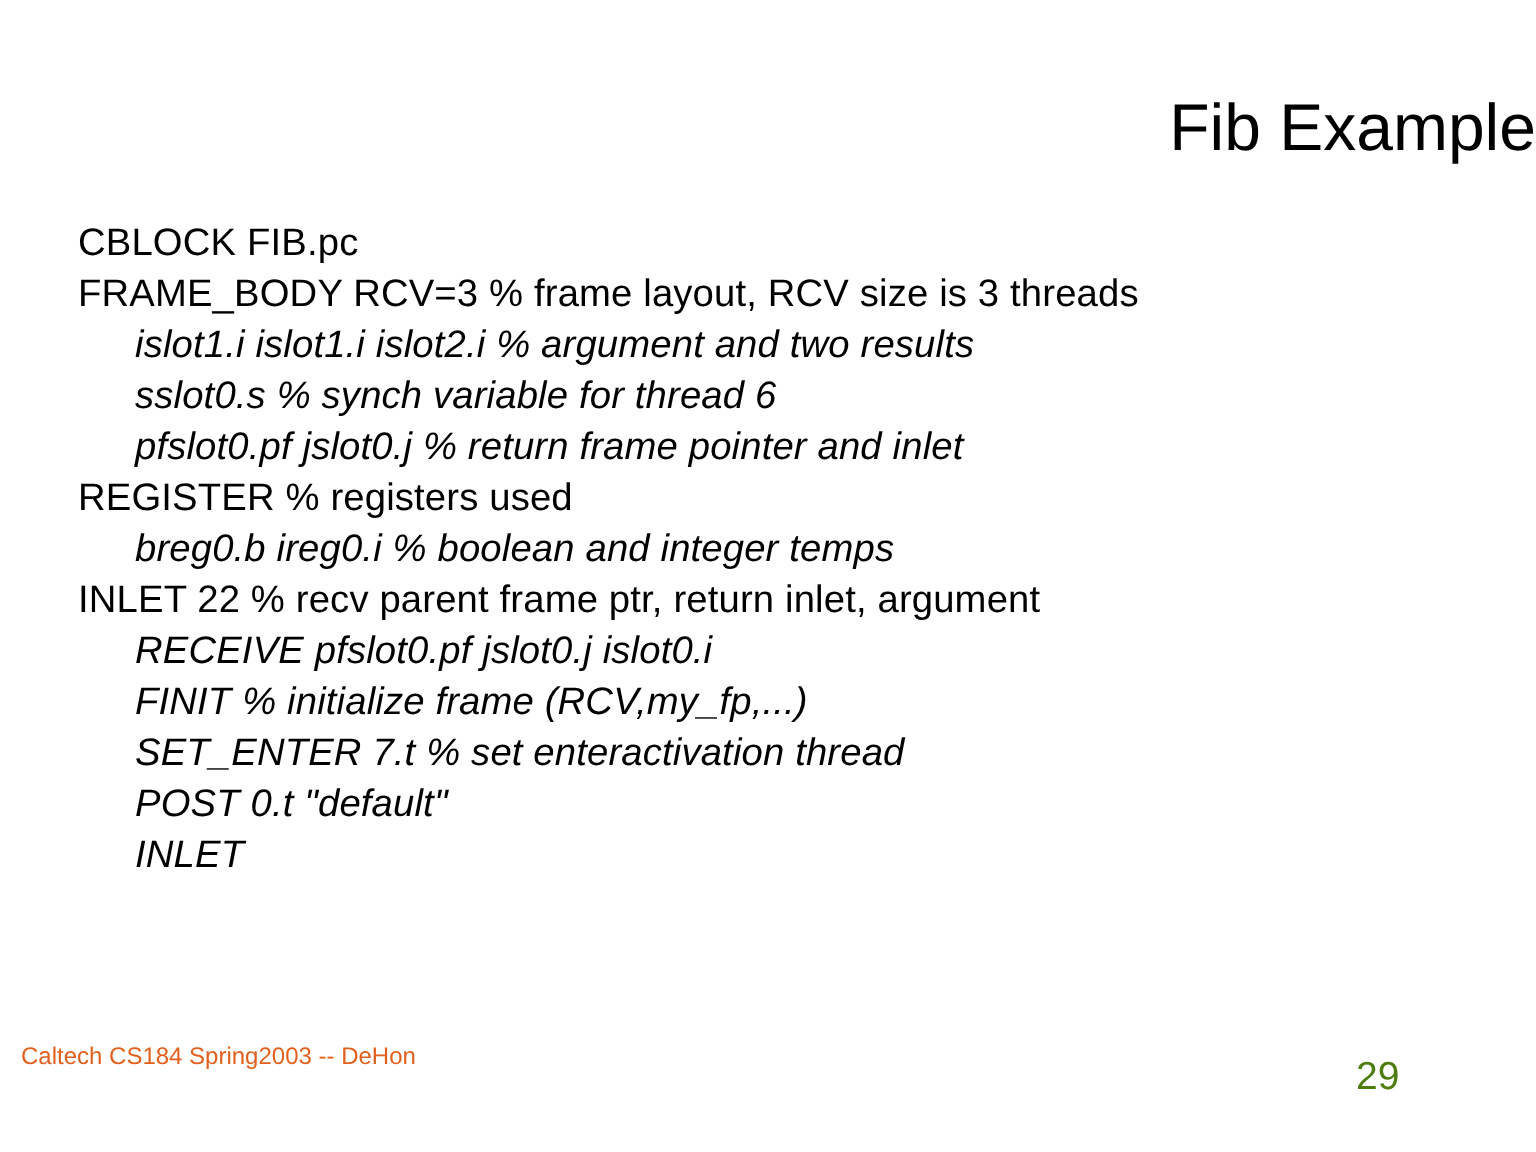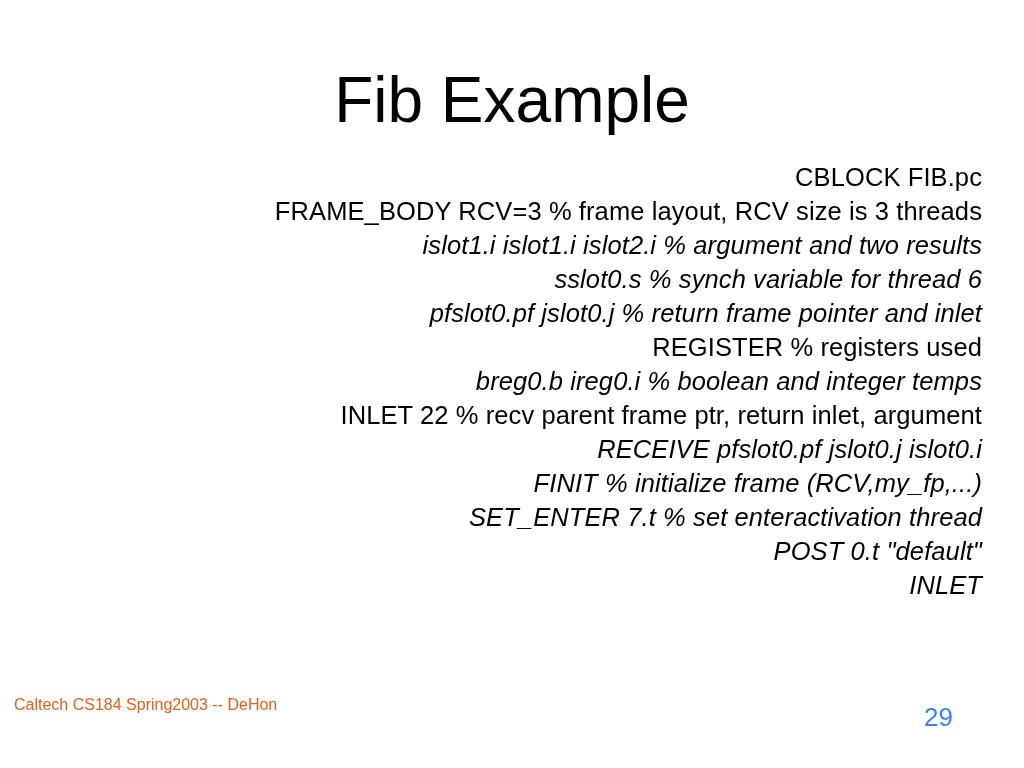--- a/index.html
+++ b/index.html
@@ -19,34 +19,33 @@
     position: relative;
     width: 1024px;
     height: 768px;
     box-sizing: border-box;
   }
   .slide-title {
     position: absolute;
     top: 22px;
     left: 0;
     width: 1024px;
-    text-align: center;
-    font-size: 64px;
+    text-align: right;
+    font-size: 44px;
     font-weight: normal;
     line-height: 70px;
     letter-spacing: 0px;
     color: #000000;
     white-space: pre;
   }
   .code-block {
     position: absolute;
-    top: 160px;
+    top: 145px;
     left: 52px;
     width: 930px;
-    text-align: right;
   }
   .code-line {
     font-size: 25.5px;
     line-height: 34px;
     height: 34px;
     color: #000000;
     white-space: pre;
     letter-spacing: 0.1px;
   }
   .code-line.indent {
@@ -61,23 +60,22 @@
     line-height: 20px;
     color: #e2601d;
     white-space: pre;
   }
   .page-number {
     position: absolute;
     left: 904px;
     top: 701px;
     font-size: 26px;
     line-height: 32px;
-    color: #3b82f6;
+    color: #4d7c0f;
     white-space: pre;
-    margin-left: 20px;
   }
 </style>
 </head>
 <body>
 
 <div class="slide">
 
   <h1 class="slide-title">Fib Example</h1>
 
   <div class="code-block">

